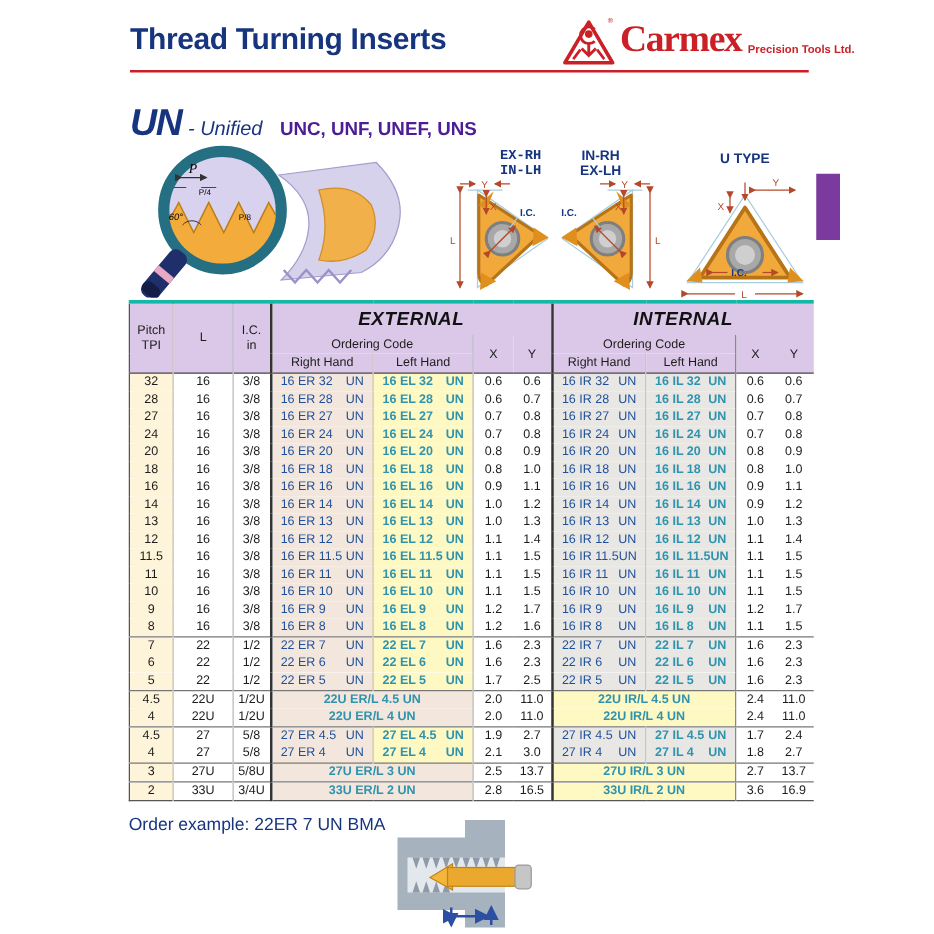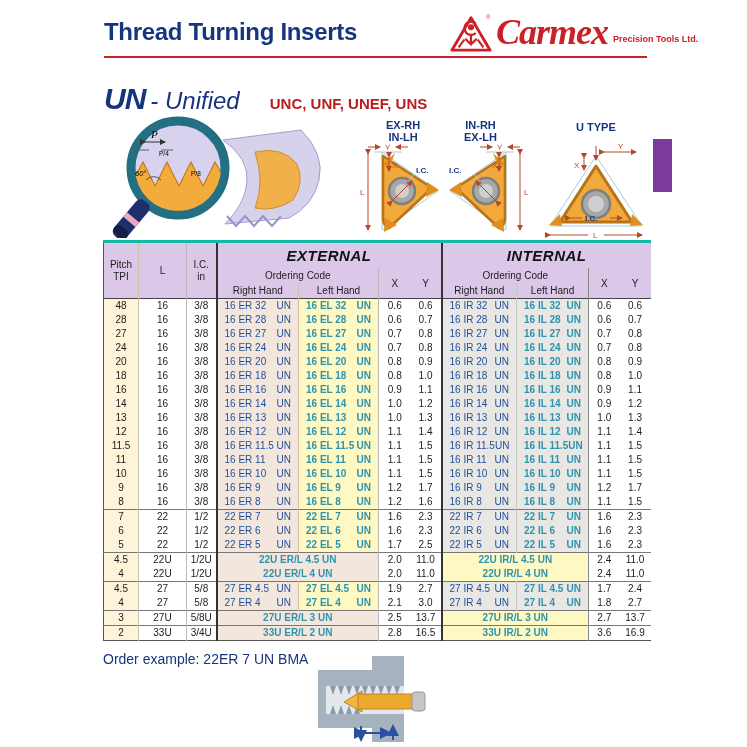--- a/index.html
+++ b/index.html
@@ -1,33 +1,33 @@
 <!DOCTYPE html>
 <html><head>
 <meta charset="utf-8">
 <style>
   html,body{margin:0;padding:0;background:#fff;}
   .page{position:relative;width:747px;height:747px;background:#ffffff;overflow:hidden;
         font-family:"Liberation Sans",sans-serif;color:#222;}
   
   .title{position:absolute;left:104px;top:18px;font-size:24px;font-weight:bold;color:#17357f;letter-spacing:-0.3px;}
   .brand{position:absolute;left:450px;top:12px;display:flex;align-items:flex-start;}
-  .brand-name{font-family:"Liberation Serif",serif;font-style:italic;font-weight:bold;
-              font-size:36px;color:#cc2027;letter-spacing:-1px;line-height:40px;margin-left:4px;}
+  .brand-name{font-family:"Liberation Serif",serif;font-weight:bold;
+              font-size:30px;color:#cc2027;letter-spacing:-1px;line-height:40px;margin-left:4px;}
   .brand-suffix{font-size:9px;font-weight:bold;color:#cc2027;margin-left:5px;margin-top:22px;}
   .rule{position:absolute;left:104px;top:56px;width:543px;height:2px;background:#cc2027;}
   
   .series-row{position:absolute;left:104px;top:82px;display:flex;align-items:baseline;}
   .series{font-size:30px;font-weight:bold;font-style:italic;color:#17357f;letter-spacing:-1px;}
-  .series-suffix{font-size:24px;font-style:italic;color:#17357f;margin-left:5px;}
-  .subtypes{font-size:15px;font-weight:bold;color:#b91c1c;margin-left:30px;}
+  .series-suffix{font-size:16px;font-style:italic;color:#17357f;margin-left:5px;}
+  .subtypes{font-size:15px;font-weight:bold;color:#4c1d95;margin-left:14px;}
   
   .mag{position:absolute;left:103px;top:110px;}
   .ins-label{position:absolute;font-size:11px;font-weight:bold;color:#17357f;line-height:12px;text-align:center;}
-  .lbl1{left:386px;top:119px;} .lbl2{left:464px;top:119px;} .lbl3{left:576px;top:121px;}
+  .lbl1{left:400px;top:119px;font-family:Liberation Mono, monospace;} .lbl2{left:464px;top:119px;} .lbl3{left:576px;top:121px;}
   .ins1{position:absolute;left:352px;top:140px;}
   .ins2{position:absolute;left:444px;top:140px;}
   .ins3{position:absolute;left:540px;top:138px;}
   .tab{position:absolute;left:653px;top:139px;width:19px;height:53px;background:#7b3a9e;}
   
   .tblwrap{position:absolute;left:103px;top:240px;}
   table.tbl{border-collapse:collapse;table-layout:fixed;width:547px;font-size:10px;color:#1c1c1c;
             border-top:3px solid #14b8a6;border-left:1px solid #555;border-bottom:1px solid #555;}
   .tbl th,.tbl td{padding:0;text-align:center;font-weight:normal;white-space:nowrap;overflow:hidden;}
   .tbl td{height:14px;line-height:14px;}
@@ -257,21 +257,21 @@
         </tr>
         <tr class="h3">
           <th class="hd2 ext-rh">Right Hand</th>
           <th class="hd2 ext-lh">Left Hand</th>
           <th class="hd2 int-rh">Right Hand</th>
           <th class="hd2 int-lh">Left Hand</th>
         </tr>
       </thead>
       <tbody>
           <tr>
-            <td class="c-pitch">48</td>
+            <td class="c-pitch">32</td>
             <td class="c-l">16</td>
             <td class="c-ic">3/8</td>
             <td class="ext-rh">
               <div class="cflex navy">
                 <span>16 ER 32</span>
                 <span>UN</span>
               </div>
             </td>
             <td class="ext-lh">
               <div class="cflex teal">

